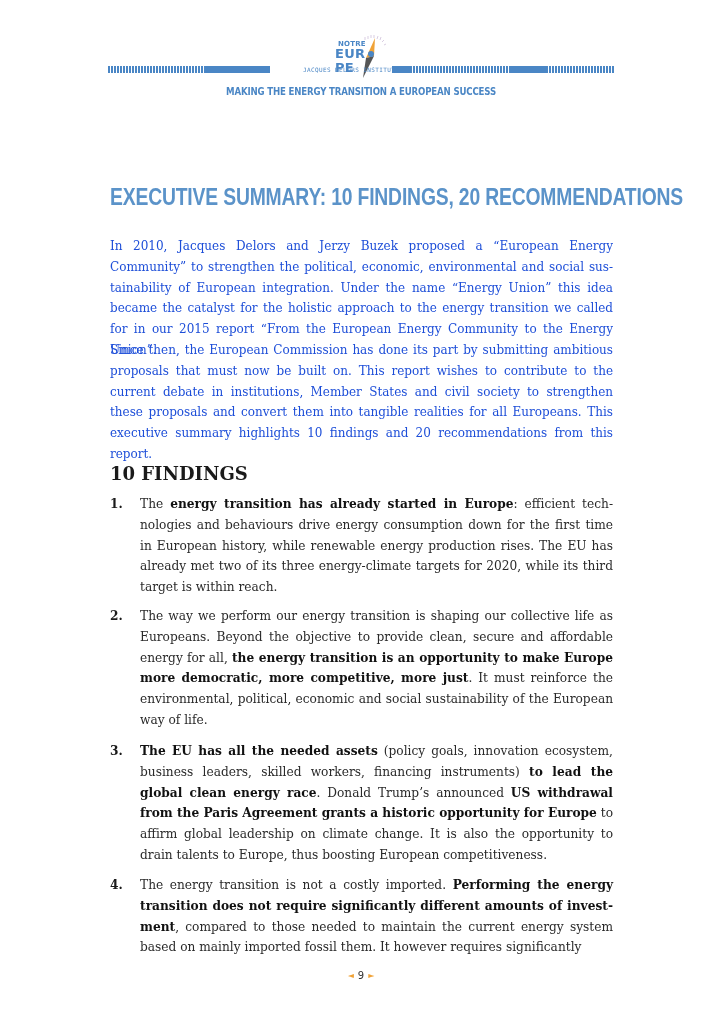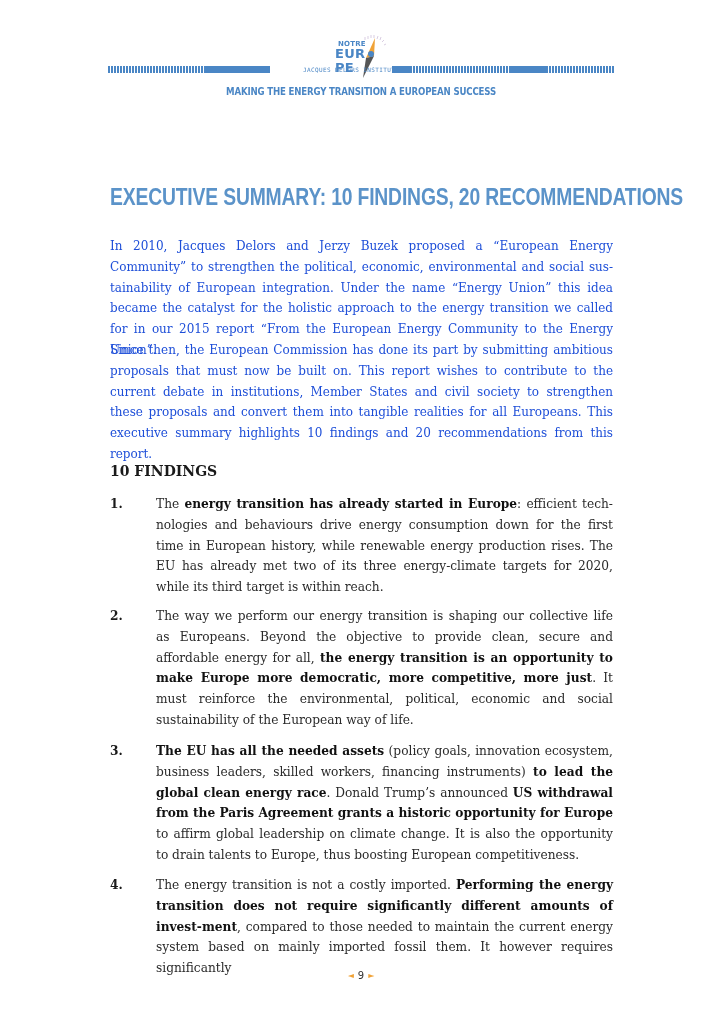--- a/index.html
+++ b/index.html
@@ -16,24 +16,24 @@
   .rule-hatched { background: repeating-linear-gradient(90deg, #4a86c5 0 2px, #ffffff 2px 3px); }
   .rule-solid { background: #4a86c5; }
   .institute { position: absolute; left: 303px; top: 65px; font-family: "DejaVu Sans Mono", monospace; font-size: 6px; color: #4a86c5; letter-spacing: 0.4px; line-height: 9px; }
   .running-title { position: absolute; left: 0; width: 722px; top: 85px; text-align: center; font-family: "DejaVu Sans", sans-serif; font-weight: bold; font-size: 10.5px; color: #4a86c5; letter-spacing: -0.2px; transform: scaleX(0.82); }
 
   
   .section-title { position: absolute; left: 110px; top: 184px; font-family: "Liberation Sans", sans-serif; font-weight: bold; font-size: 23px; color: #5b93c9; letter-spacing: -0.2px; white-space: nowrap; transform-origin: left top; transform: scaleX(0.84); }
   .text { position: absolute; left: 110px; width: 503px; font-family: "DejaVu Serif", serif; font-size: 12px; line-height: 20.8px; color: #1d4ed8; text-align: justify; }
   .p1 { top: 236px; }
   .p2 { top: 340px; }
-  .findings-heading { position: absolute; left: 110px; top: 463px; font-family: "DejaVu Serif", serif; font-weight: bold; font-size: 14px; color: #1a1a1a; }
+  .findings-heading { position: absolute; left: 110px; top: 463px; font-family: "DejaVu Serif", serif; font-weight: bold; font-size: 18px; color: #1a1a1a; }
   .finding { position: absolute; left: 110px; width: 503px; font-family: "DejaVu Serif", serif; font-size: 12.2px; line-height: 20.8px; color: #2a2a2a; }
   .finding .num { position: absolute; left: 0; top: 0; font-weight: bold; color: #1a1a1a; }
-  .finding .body { margin-left: 46px; text-align: justify; }
+  .finding .body { margin-left: 30px; text-align: justify; }
   .finding b { color: #111; }
   .f1 { top: 494px; }
   .f2 { top: 606px; }
   .f3 { top: 741px; }
   .f4 { top: 875px; }
 
   
   .footer { position: absolute; left: 0; width: 722px; top: 970px; text-align: center; font-family: "DejaVu Sans", sans-serif; font-size: 10px; color: #333; }
   .footer .arrow { color: #f0a236; font-size: 8px; margin: 0 4px; vertical-align: 1px; }
 </style>

